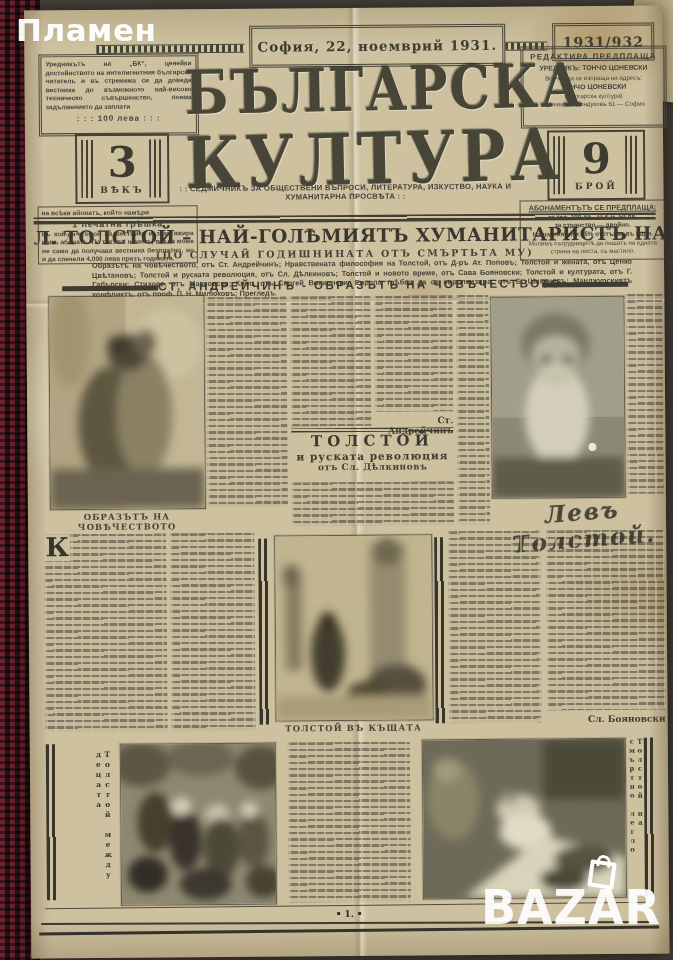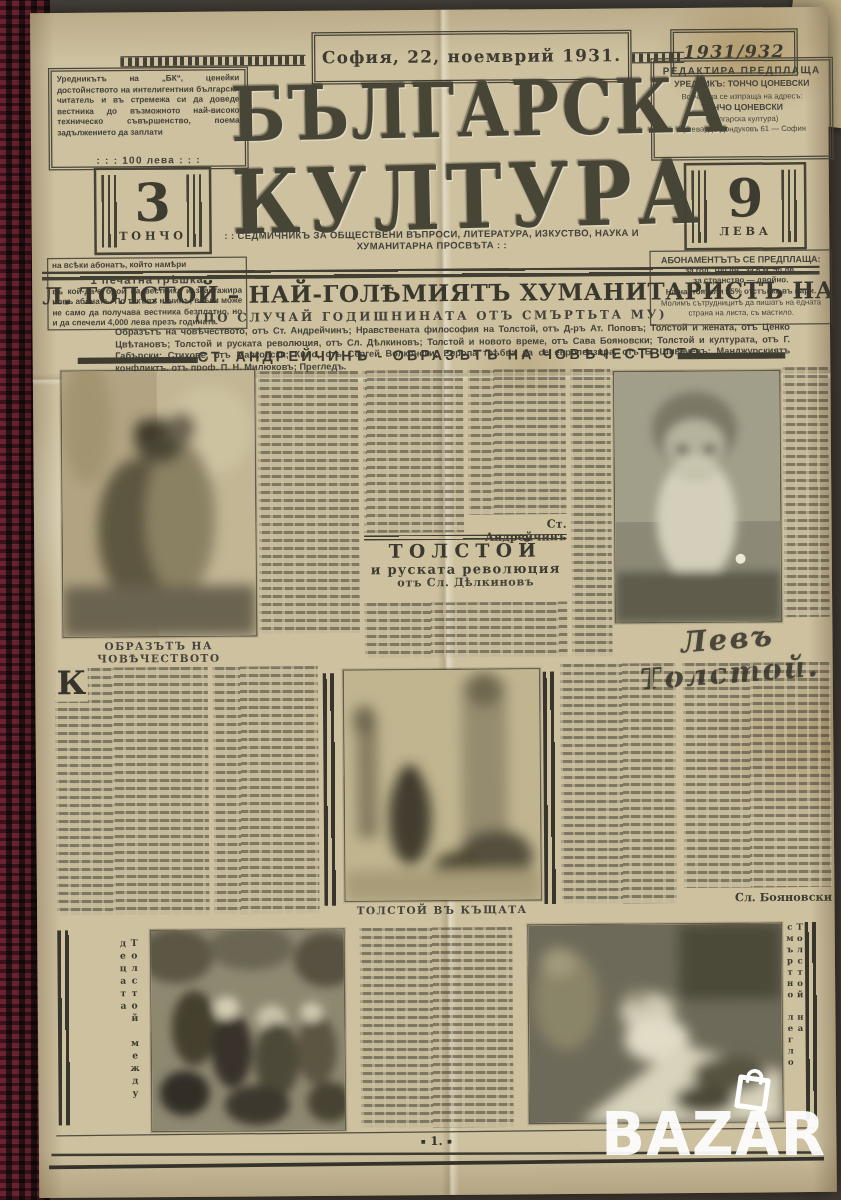--- a/index.html
+++ b/index.html
@@ -123,57 +123,57 @@
 
   <div class="paper">
     <div class="crease-v"></div>
     <div class="crease-h"></div>
 
     <div class="abs bead" style="left:72px;top:35px;width:148px;"></div>
     <div class="abs dbox datebox" style="left:225px;top:17px;width:250px;height:36px;">
       <span>София, 22, ноемврий 1931.</span>
     </div>
     <div class="abs bead" style="left:481px;top:35px;width:42px;"></div>
-    <div class="abs dbox yearbox" style="left:512px;top:17px;width:96px;height:32px;font-style:italic;">
+    <div class="abs dbox yearbox" style="left:528px;top:17px;width:96px;height:32px;">
       <span>1931/932</span>
     </div>
 
     <div class="abs mast" style="left:160px;top:52px;width:344px;font-size:51px;letter-spacing:2px;transform:scaleY(1.18) rotate(-0.6deg);">БЪЛГАРСКА</div>
     <div class="abs mast" style="left:160px;top:116px;width:344px;font-size:60px;letter-spacing:5px;transform:scaleY(1.18) rotate(-0.8deg);">КУЛТУРА</div>
 
     <div class="abs tinybox" style="left:14px;top:44px;width:146px;height:70px;">
       <div class="tiny">Уредникътъ на „БК“, ценейки достойнството на интелигентния български читатель и въ стремежа си да доведе вестника до възможното най-високо техническо съвършенство, поема задължението да заплати</div>
-      <div class="tinyc" style="font-size:8px;letter-spacing:1px;margin-top:13px;">: : :   100 лева   : : :</div>
+      <div class="tinyc" style="font-size:8px;letter-spacing:1px;margin-top:3px;">: : :   100 лева   : : :</div>
     </div>
     <div class="badge" style="left:50px;top:124px;width:90px;height:66px;">
       <div class="num">3</div>
-      <div class="lab">ТОНЧО</div>
+      <div class="lab">ВѢКЪ</div>
     </div>
     <div class="abs" style="left:12px;top:196px;width:152px;height:52px;border:1px solid rgba(64,61,50,.85);padding:2px 3px;">
       <div class="tiny">
         <span>на всѣки абонатъ, който намѣри</span>
       </div>
       <div class="tinyc" style="font-size:9px;letter-spacing:.8px;">1 печатна грѣшка</div>
       <div class="tiny">въ кой-да-е брой на вестника и заангажира новъ абонатъ. По такъвъ начинъ, всѣки може не само да получава вестника безплатно, но и да спечели 4,000 лева презъ годината.</div>
     </div>
 
     <div class="abs tinybox" style="left:496px;top:40px;width:132px;height:70px;">
       <div class="tinyc" style="font-size:8px;letter-spacing:1.2px;">РЕДАКТИРА ПРЕДПЛАЩА</div>
       <div class="tinyc" style="font-size:6.9px;">УРЕДНИКЪ:  ТОНЧО ЦОНЕВСКИ</div>
       <div class="tinyc" style="font-weight:400;font-size:6.2px;margin-top:2px;">Всичко да се изпраща на адресъ:</div>
       <div class="tinyc" style="font-size:6.9px;">ТОНЧО ЦОНЕВСКИ</div>
       <div class="tinyc" style="font-weight:400;font-size:6.2px;">(Българска култура)</div>
       <div class="tinyc" style="font-weight:400;font-size:6.2px;">Булевардъ Дондуковъ 61 — София</div>
     </div>
     <div class="badge" style="left:522px;top:124px;width:94px;height:66px;">
       <div class="num">9</div>
-      <div class="lab">ЛЕВА</div>
+      <div class="lab">БРОЙ</div>
     </div>
     <div class="abs" style="left:494px;top:194px;width:138px;height:54px;border:1px solid rgba(64,61,50,.85);padding:2px 3px;">
-      <div class="tinyc" style="font-size:7.2px;">АБОНАМЕНТЪТЪ СЕ ПРЕДПЛАЩА:</div>
+      <div class="tinyc" style="font-size:7.2px;text-decoration:underline;">АБОНАМЕНТЪТЪ СЕ ПРЕДПЛАЩА:</div>
       <div class="tinyc" style="font-size:6.4px;">за год. 100 лв., за 6 м. 50 лв.</div>
       <div class="tinyc" style="font-size:6.4px;">за странство — двойно.</div>
       <div class="tinyc" style="font-size:6.4px;">На настоятели 25% отстъпка въ пари.</div>
       <div class="tinyc" style="font-weight:400;font-size:6.2px;">Молимъ сътрудницитѣ да пишатъ на едната страна на листа, съ мастило.</div>
     </div>
 
     <div class="abs subtitle" style="left:140px;top:175px;width:360px;">: :  СЕДМИЧНИКЪ ЗА ОБЩЕСТВЕНИ ВЪПРОСИ, ЛИТЕРАТУРА, ИЗКУСТВО, НАУКА И ХУМАНИТАРНА ПРОСВѢТА  : :</div>
     <div class="abs mastrule" style="left:8px;top:207px;width:622px;"></div>
 
     <div class="abs headline" style="left:8px;top:217px;width:622px;">Л. ТОЛСТОЙ – НАЙ-ГОЛѢМИЯТЪ ХУМАНИТАРИСТЪ НА 20. ВѢКЪ</div>
@@ -333,15 +333,16 @@
     <div class="abs rule-thin" style="left:14px;top:897px;width:606px;transform:rotate(-0.15deg);"></div>
     <div class="abs pagenum" style="left:292px;top:900px;width:52px;">
       <span class="sq"></span>
       <span>1.</span>
       <span class="sq"></span>
     </div>
     <div class="abs rule-mid" style="left:10px;top:914px;width:616px;transform:rotate(0.25deg);"></div>
     <div class="abs rule-thick" style="left:8px;top:921px;width:620px;transform:rotate(-0.2deg);"></div>
   </div>
 
+  <div class="abs plamen" style="left:16px;top:12px;">Пламен</div>
   <div class="abs bazar" style="right:12px;bottom:26px;">BAZAR</div>
   <div class="bag" style="right:58px;bottom:72px;transform:rotate(8deg);"></div>
 </div>
 
 </body></html>

